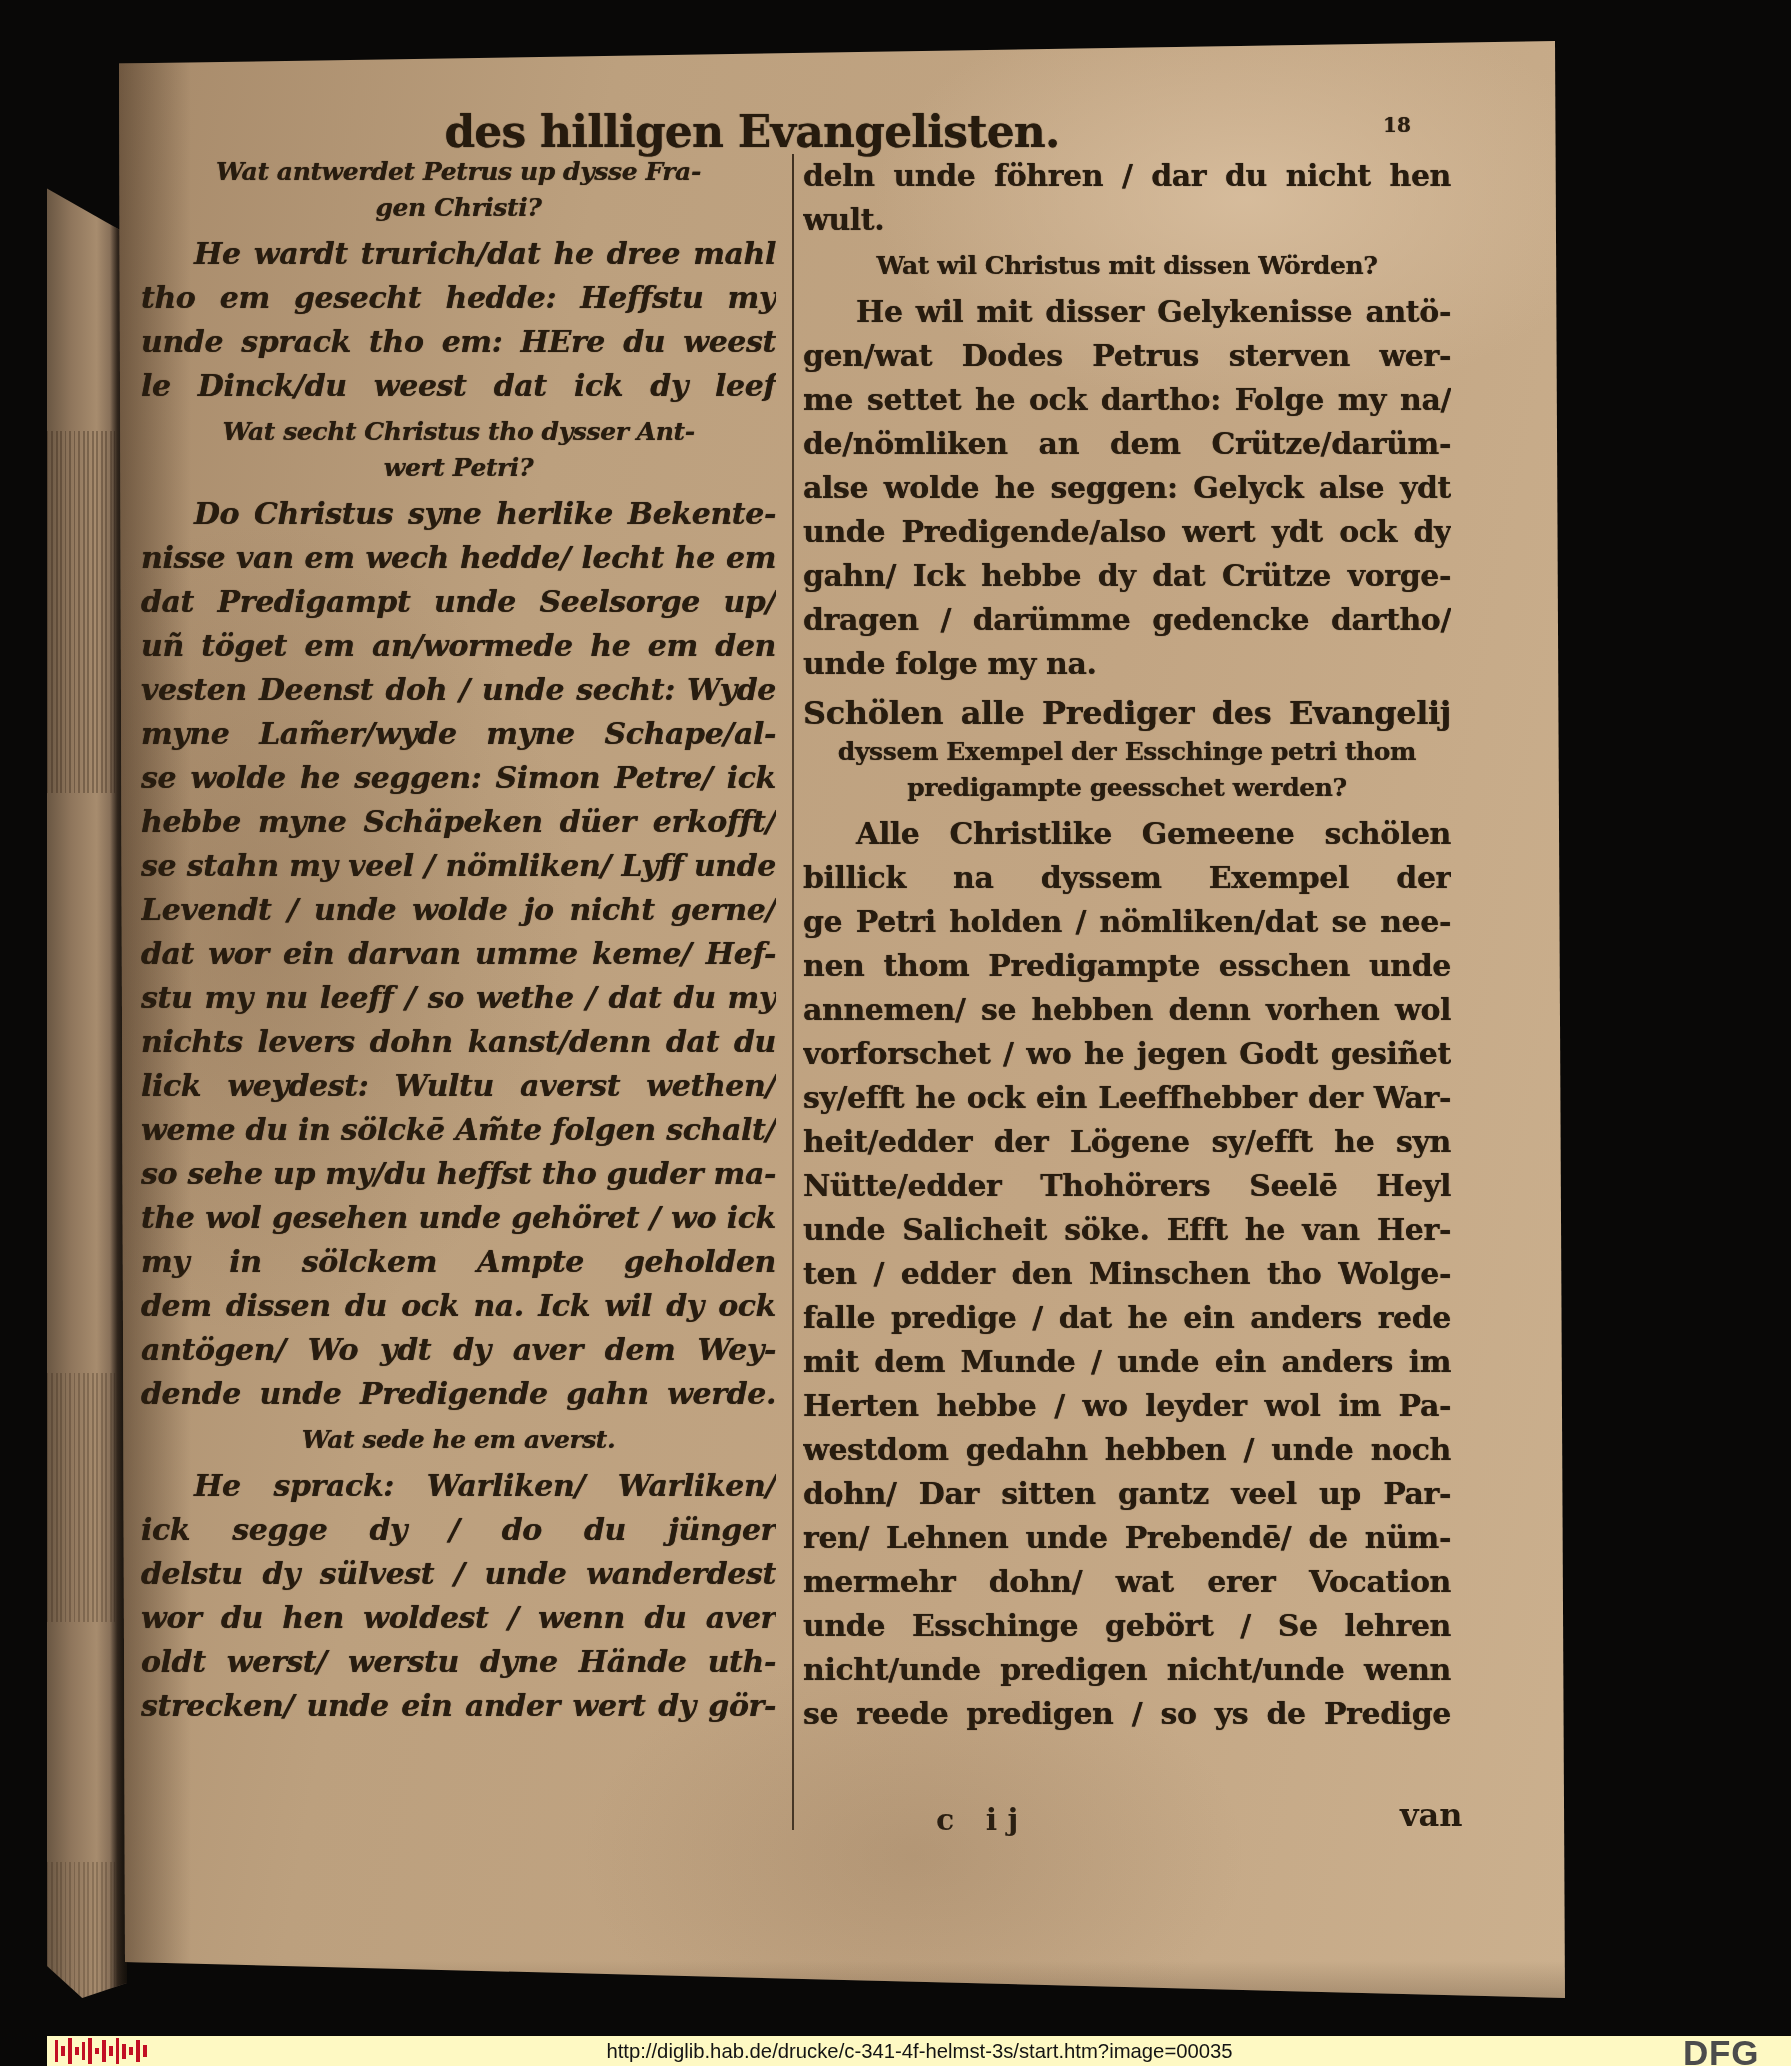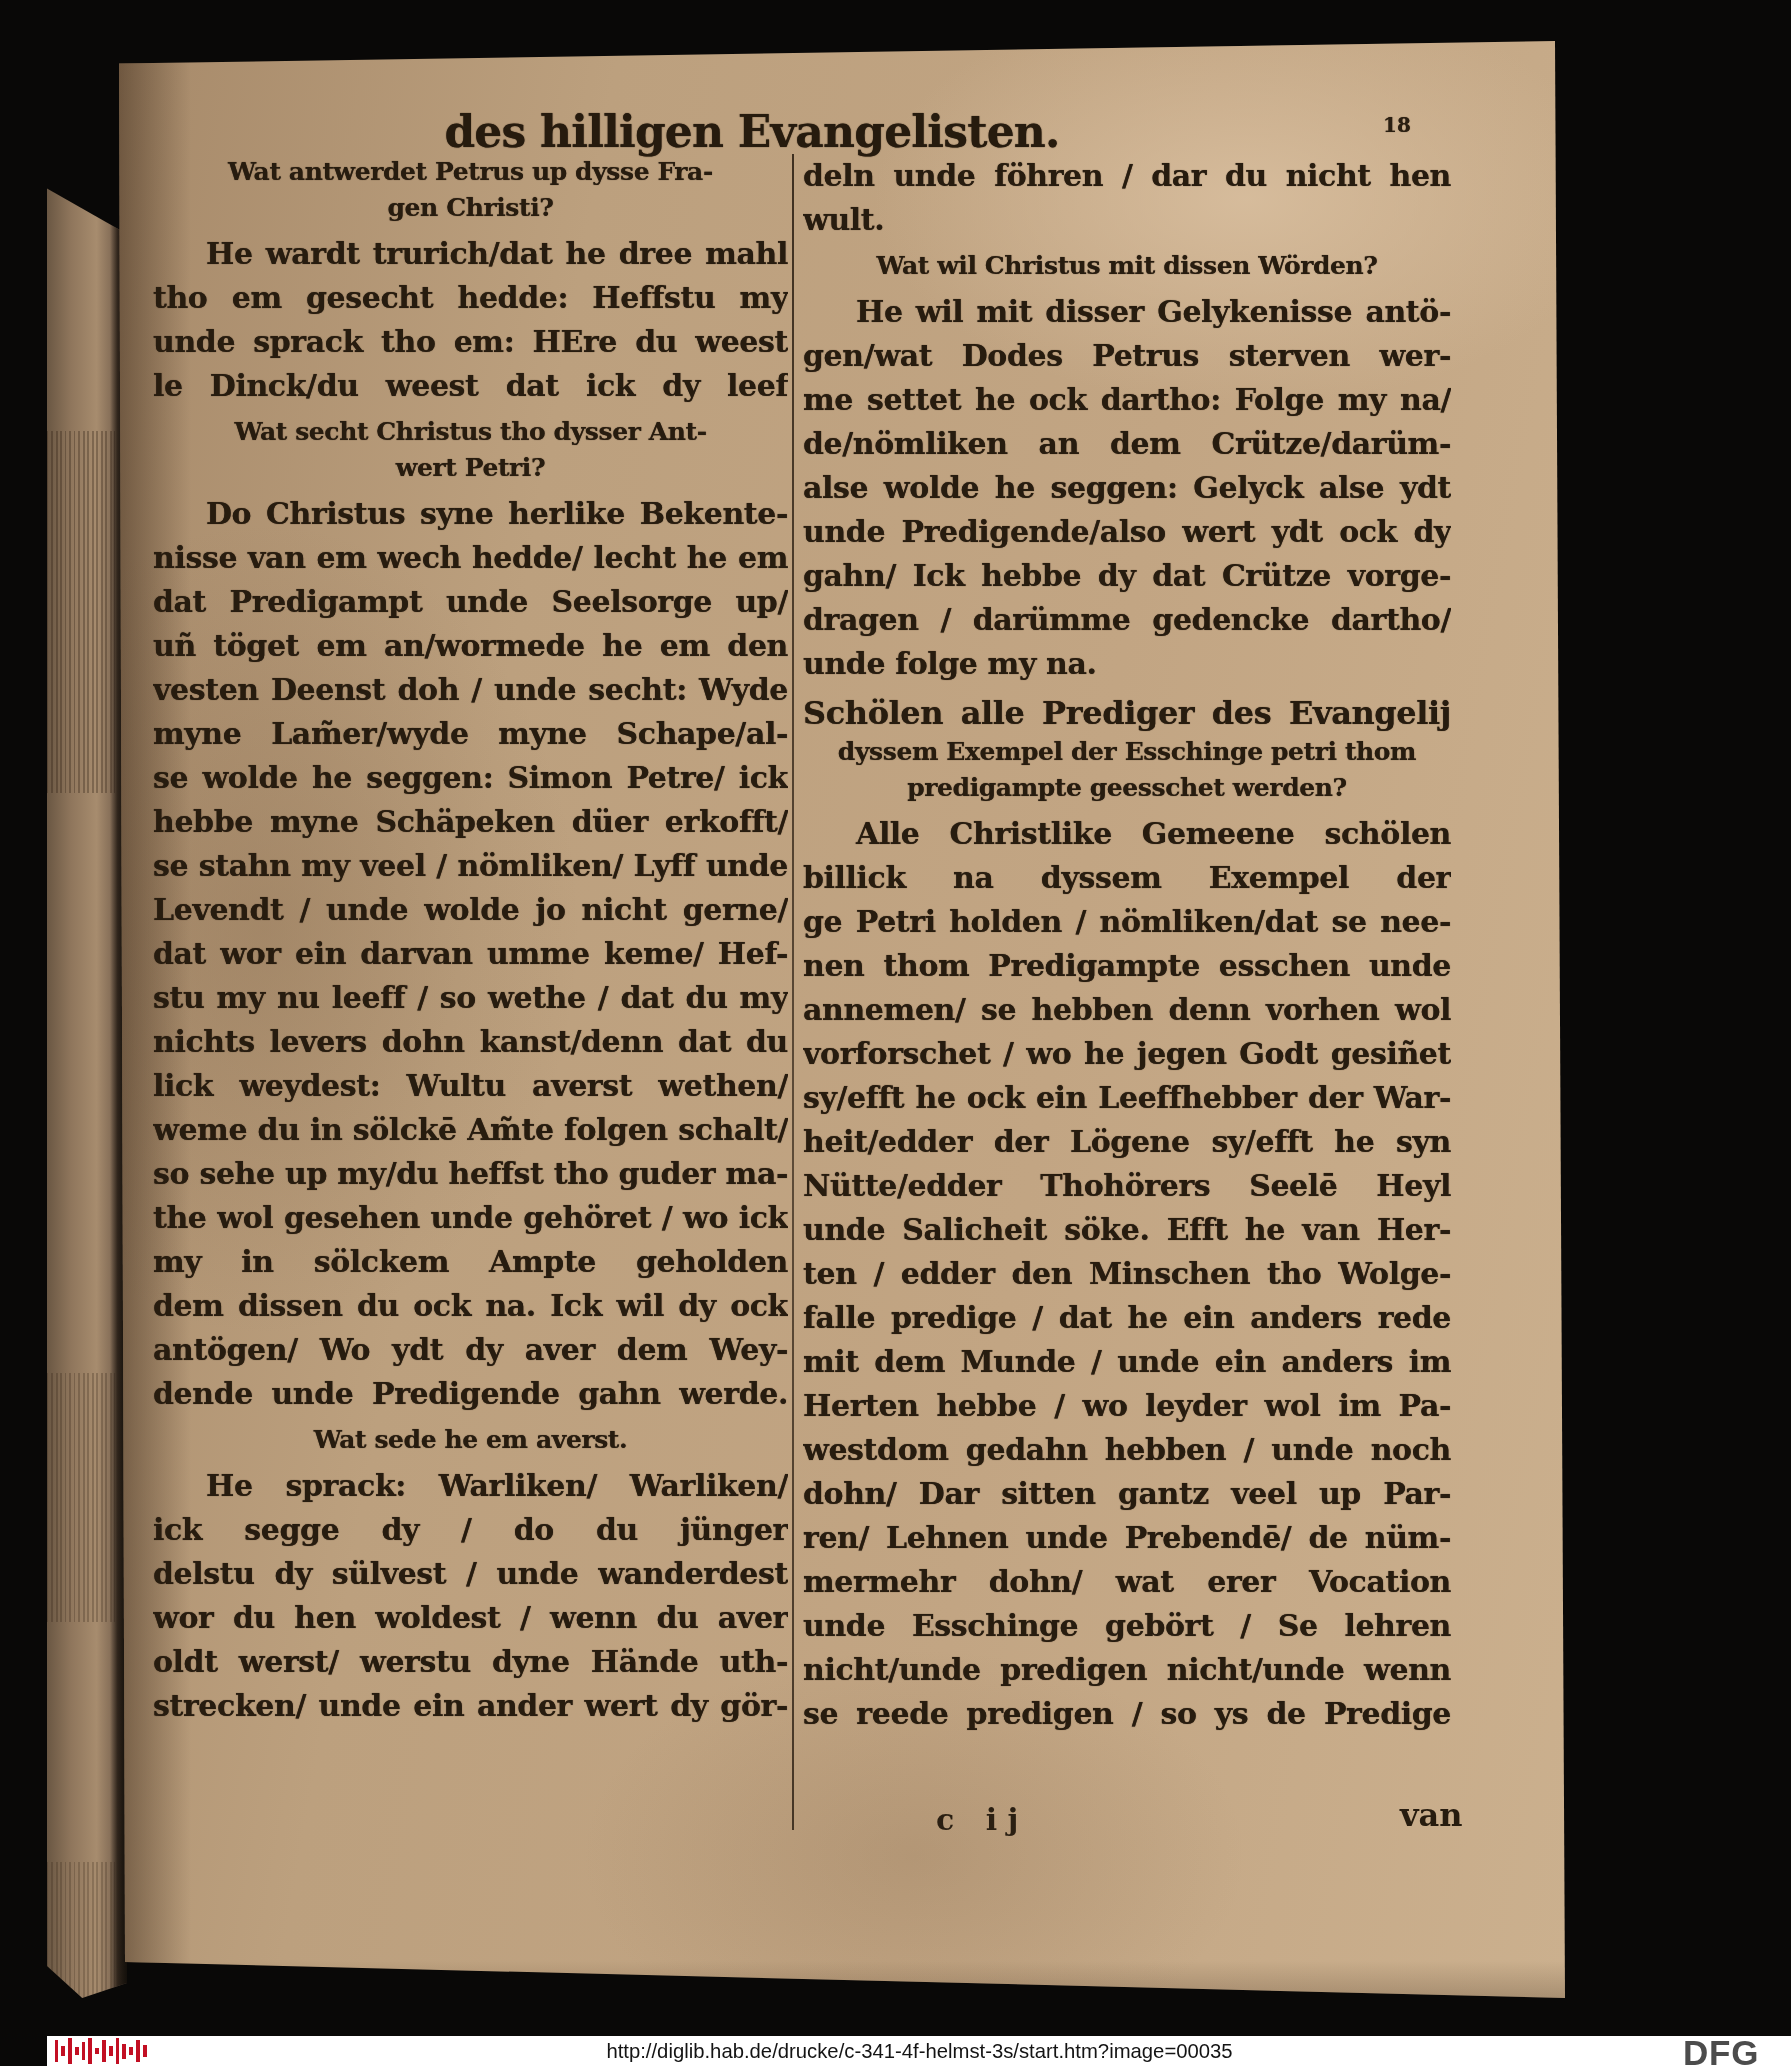--- a/index.html
+++ b/index.html
@@ -56,21 +56,21 @@
     text-shadow:0 0 1.1px rgba(35,22,10,.9);
     letter-spacing:-0.8px;
   }
   .page-number{
     position:absolute;left:1264px;top:72px;
     font-size:20px;font-weight:700;color:#2a1f12;
     text-shadow:0 0 0.8px rgba(35,22,10,.9);
   }
 
   .col{position:absolute;top:113px;}
-  .col-left{left:34px;width:635px;}
+  .col-left{left:22px;width:635px;font-style:italic;}
   .col-right{left:684px;width:648px;}
   .col-divider{
     position:absolute;left:673px;top:113px;width:2.3px;height:1676px;
     background:linear-gradient(180deg,rgba(40,28,16,.85),rgba(40,28,16,.65) 60%,rgba(40,28,16,.8));
   }
 
   .block{margin-bottom:6px;}
   .line{
     height:44px;line-height:44px;
     font-size:30px;font-weight:700;color:#271c0f;
@@ -95,21 +95,21 @@
     font-size:30px;font-weight:700;color:#2a1f12;letter-spacing:10.5px;
   }
   .catchword{
     position:absolute;left:1281px;top:1755px;
     font-size:32px;font-weight:700;color:#271c0f;
   }
 
   
   .status-bar{
     position:absolute;left:0;right:0;bottom:0;height:30px;
-    background:#ffffff;
+    background:#fef9c3;
   }
   .status-url{
     position:absolute;left:0;right:0;top:0;height:30px;line-height:30px;
     text-align:center;font-family:"Liberation Sans",sans-serif;
     font-size:20.3px;color:#141414;
   }
   .hab-logo{
     position:absolute;left:7.5px;bottom:1.5px;height:27px;width:113px;
     display:flex;align-items:center;gap:3px;
   }

